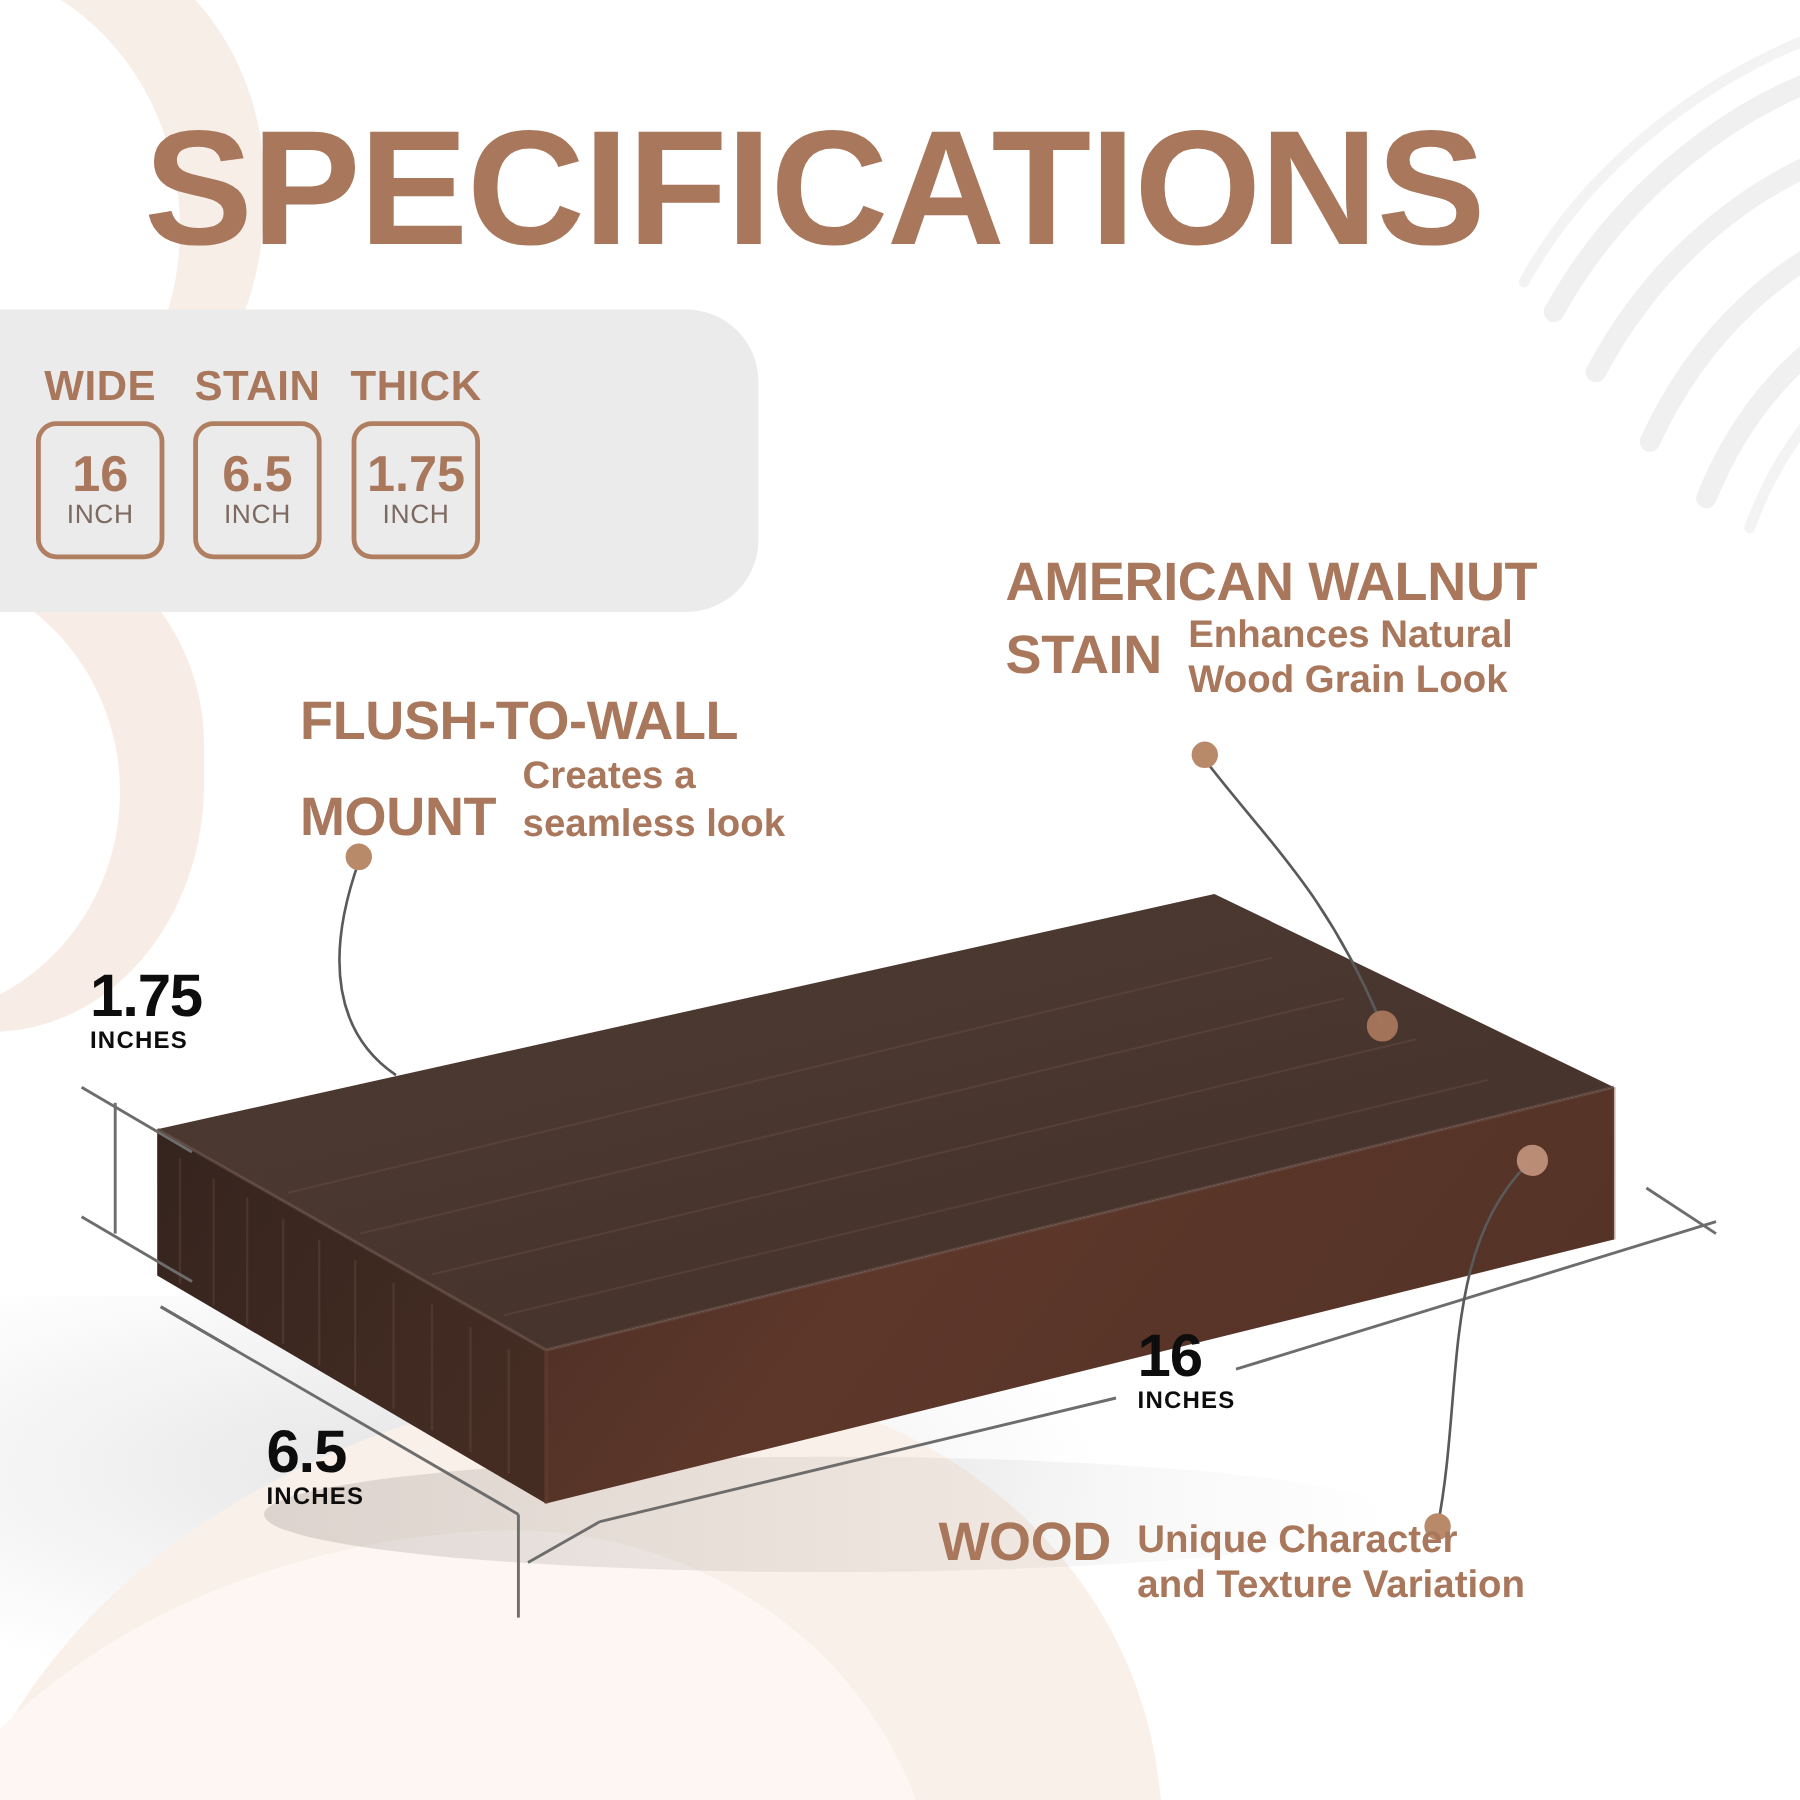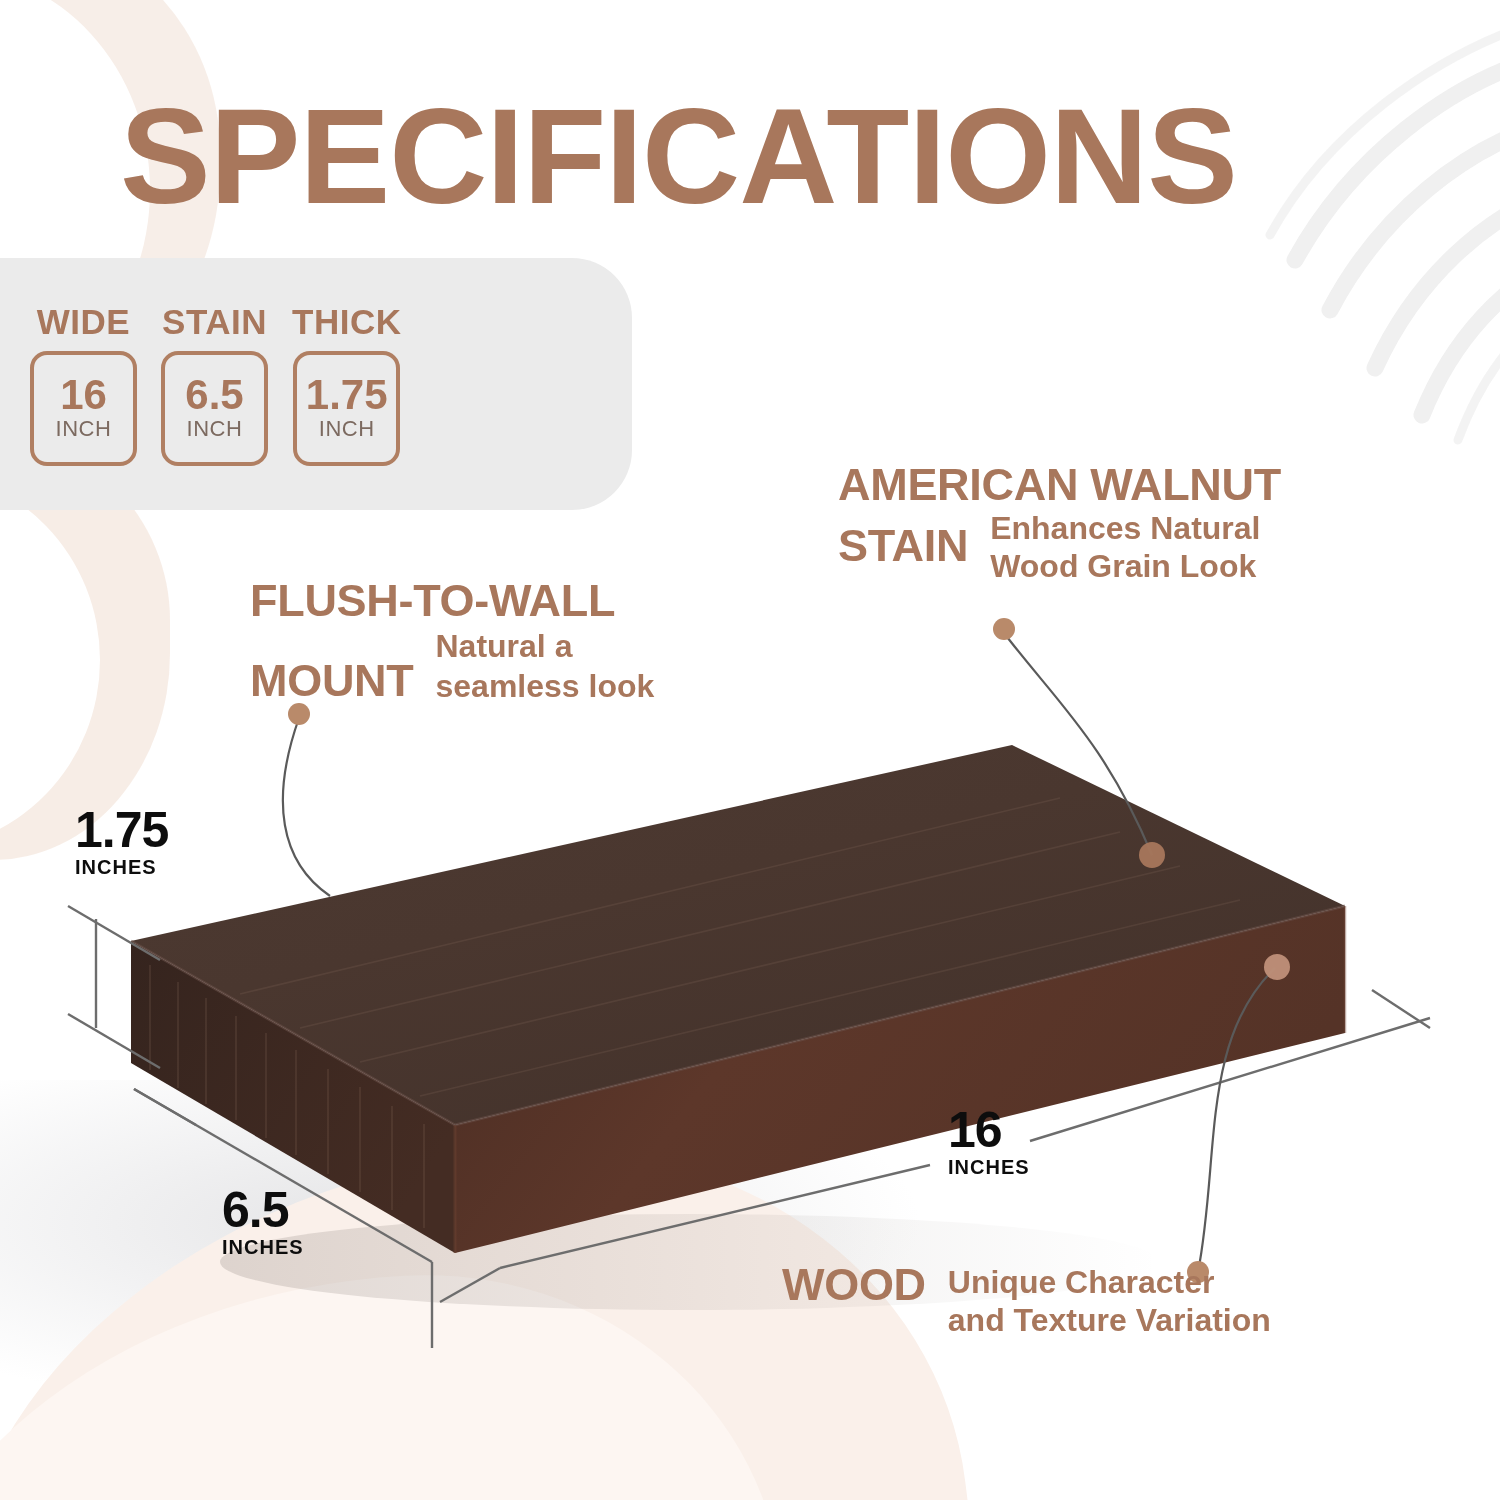--- a/index.html
+++ b/index.html
@@ -265,21 +265,21 @@
       <circle cx="1277" cy="967" r="13" fill="#c09079" opacity="0.95"></circle>
       <circle cx="1198" cy="1272" r="11" fill="#b98a6a"></circle>
     </g>
   </svg>
 
   <div class="callout co-flush">
     <div class="head">FLUSH-TO-WALL</div>
     <div class="row2">
       <div class="head">MOUNT</div>
       <div>
-        <div class="sub">Natural a</div>
+        <div class="sub">Creates a</div>
         <div class="sub">seamless look</div>
       </div>
     </div>
   </div>
 
   <div class="callout co-walnut">
     <div class="head">AMERICAN WALNUT</div>
     <div class="row2">
       <div class="head">STAIN</div>
       <div>

